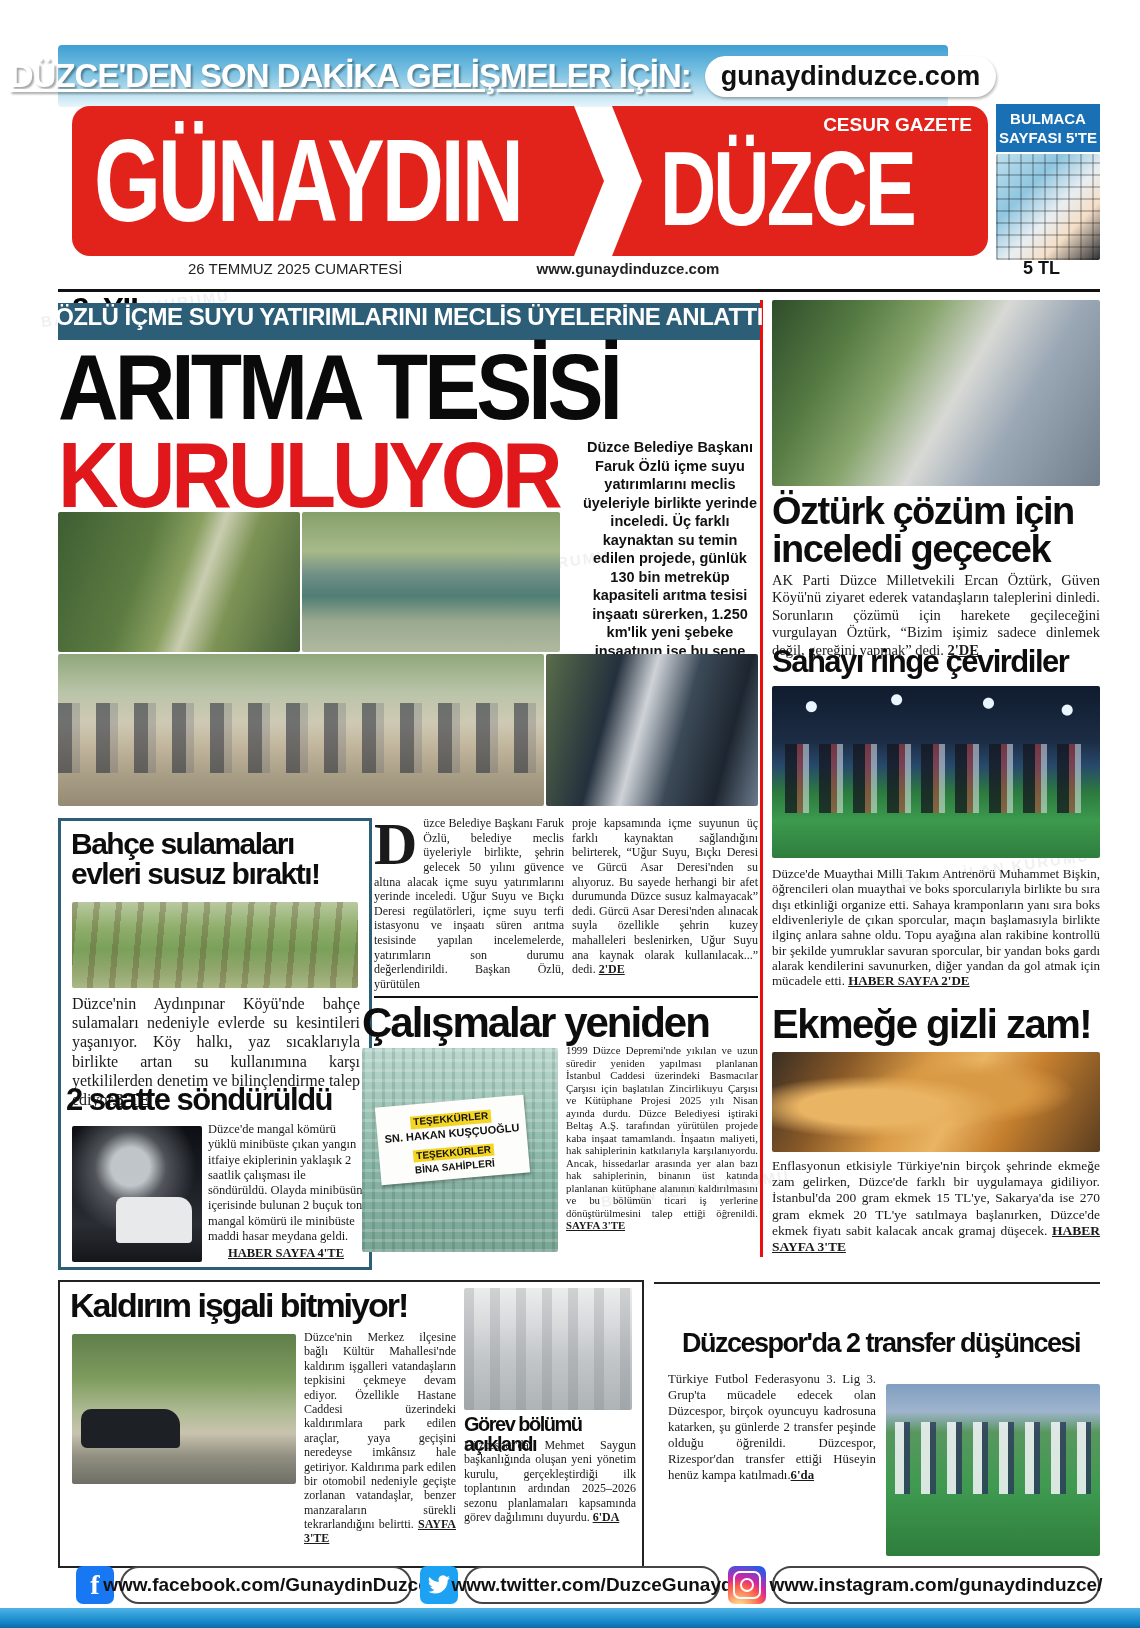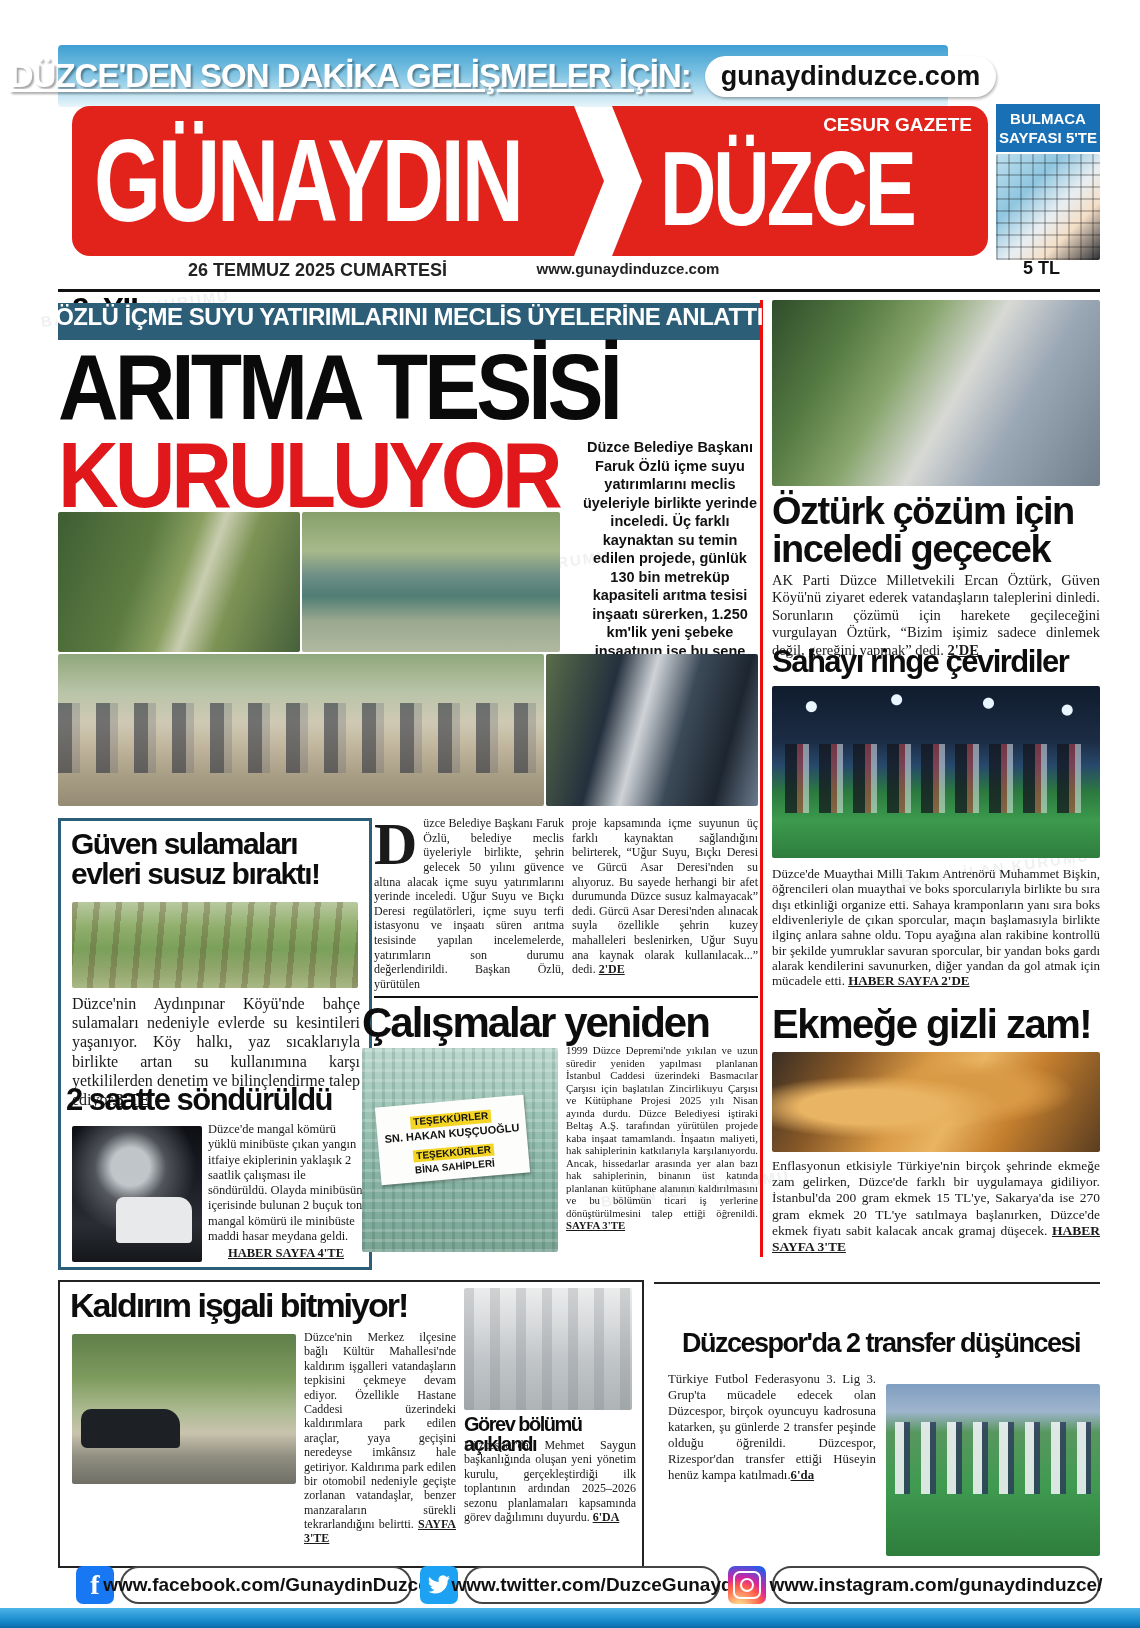--- a/index.html
+++ b/index.html
@@ -21,21 +21,21 @@
     border-radius:0 18px 18px 0;clip-path:polygon(0 0,100% 0,100% 100%,0 100%,30px 50%);}
   .mh-word{color:#fff;font-weight:bold;letter-spacing:-3px;font-size:86px;
     transform:scaleY(1.35);transform-origin:center;white-space:nowrap;}
   .mh-left .mh-word{position:absolute;left:22px;top:26px;}
   .mh-right .mh-word{position:absolute;left:48px;top:38px;font-size:78px;}
   .cesur{position:absolute;right:16px;top:8px;color:#fff;font-weight:bold;font-size:19px;letter-spacing:0;}
   .bulmaca{left:996px;top:104px;width:104px;height:48px;background:#1a70b4;color:#fff;
     font-weight:bold;font-size:15px;text-align:center;line-height:1.3;display:flex;flex-direction:column;justify-content:center;}
   .inforow{left:58px;top:246px;width:1042px;height:42px;}
   .yil{position:absolute;left:14px;top:0;font-size:31px;font-weight:bold;color:#000;letter-spacing:-1px;margin-top:46px;}
-  .datetxt{position:absolute;left:130px;top:14px;font-size:18px;font-weight:bold;color:#222;}
+  .datetxt{position:absolute;left:130px;top:14px;font-size:15px;font-weight:normal;color:#222;}
   .sitetxt{position:absolute;left:440px;top:14px;width:260px;text-align:center;font-size:15px;font-weight:bold;color:#222;}
   .price{position:absolute;right:40px;top:12px;font-size:18px;font-weight:bold;color:#111;}
   .mainrule{left:58px;top:289px;width:1042px;height:3px;background:#111;}
   
   .kicker{left:58px;top:303px;width:702px;height:37px;background:#2d5e78;color:#fff;
     display:flex;align-items:flex-start;justify-content:center;font-weight:bold;font-size:24px;letter-spacing:-0.5px;white-space:nowrap;}
   .h-giant{font-weight:bold;letter-spacing:-4px;line-height:.95;white-space:nowrap;
     transform:scaleY(1.1);transform-origin:left top;}
   .lead-sum{font-weight:bold;font-size:14.5px;line-height:1.28;text-align:center;color:#111;}
   .serif{font-family:"Liberation Serif",serif;color:#1a1a1a;text-align:justify;}
@@ -195,21 +195,21 @@
 
   <div class="abs hl" style="left:772px;top:1004px;width:328px;font-size:40px;">Ekmeğe gizli zam!</div>
   <div class="photo ph-bread" style="left:772px;top:1052px;width:328px;height:100px;"></div>
   <div class="abs serif" style="left:772px;top:1158px;width:328px;height:96px;font-size:13.5px;line-height:1.2;overflow:hidden;">
     <span>Enflasyonun etkisiyle Türkiye'nin birçok şehrinde ekmeğe zam gelirken, Düzce'de farklı bir uygulamaya gidiliyor. İstanbul'da 200 gram ekmek 15 TL'ye, Sakarya'da ise 270 gram ekmek 20 TL'ye satılmaya başlanırken, Düzce'de ekmek fiyatı sabit kalacak ancak gramaj düşecek.</span>
     <b class="ref">HABER SAYFA 3'TE</b>
   </div>
 
   <div class="abs tealbox">
     <div class="hl" style="margin:8px 10px 0;font-size:30px;text-align:left;">
-      <div>Güven sulamaları</div>
+      <div>Bahçe sulamaları</div>
       <div>evleri susuz bıraktı!</div>
     </div>
   </div>
   <div class="photo ph-garden" style="left:72px;top:902px;width:286px;height:86px;"></div>
   <div class="abs serif" style="left:72px;top:994px;width:288px;font-size:16px;line-height:1.2;">
     <span>Düzce'nin Aydınpınar Köyü'nde bahçe sulamaları nedeniyle evlerde su kesintileri yaşanıyor. Köy halkı, yaz sıcaklarıyla birlikte artan su kullanımına karşı yetkililerden denetim ve bilinçlendirme talep ediyor.</span><b class="ref">3'TE</b>
   </div>
   <div class="abs hl" style="left:66px;top:1084px;width:300px;font-size:31px;">2 saatte söndürüldü</div>
   <div class="photo ph-fire" style="left:72px;top:1126px;width:130px;height:136px;"></div>
   <div class="abs serif" style="left:208px;top:1122px;width:156px;font-size:12.5px;line-height:1.22;text-align:left;">

